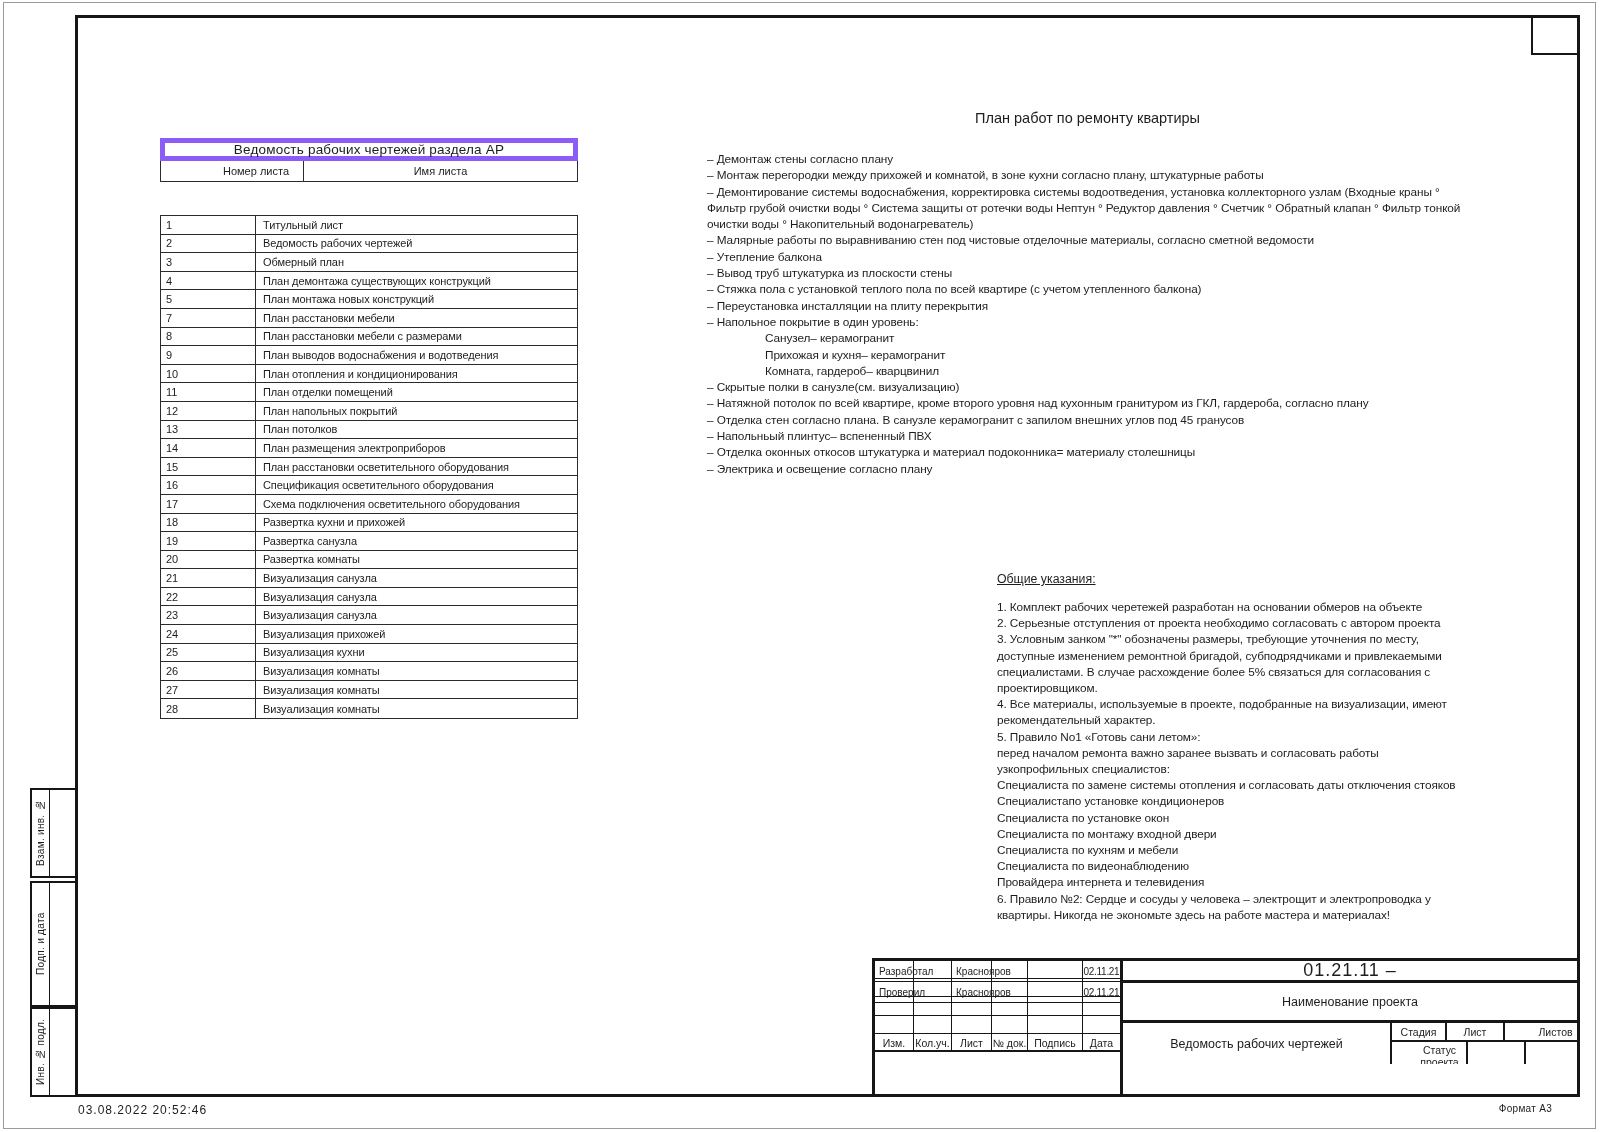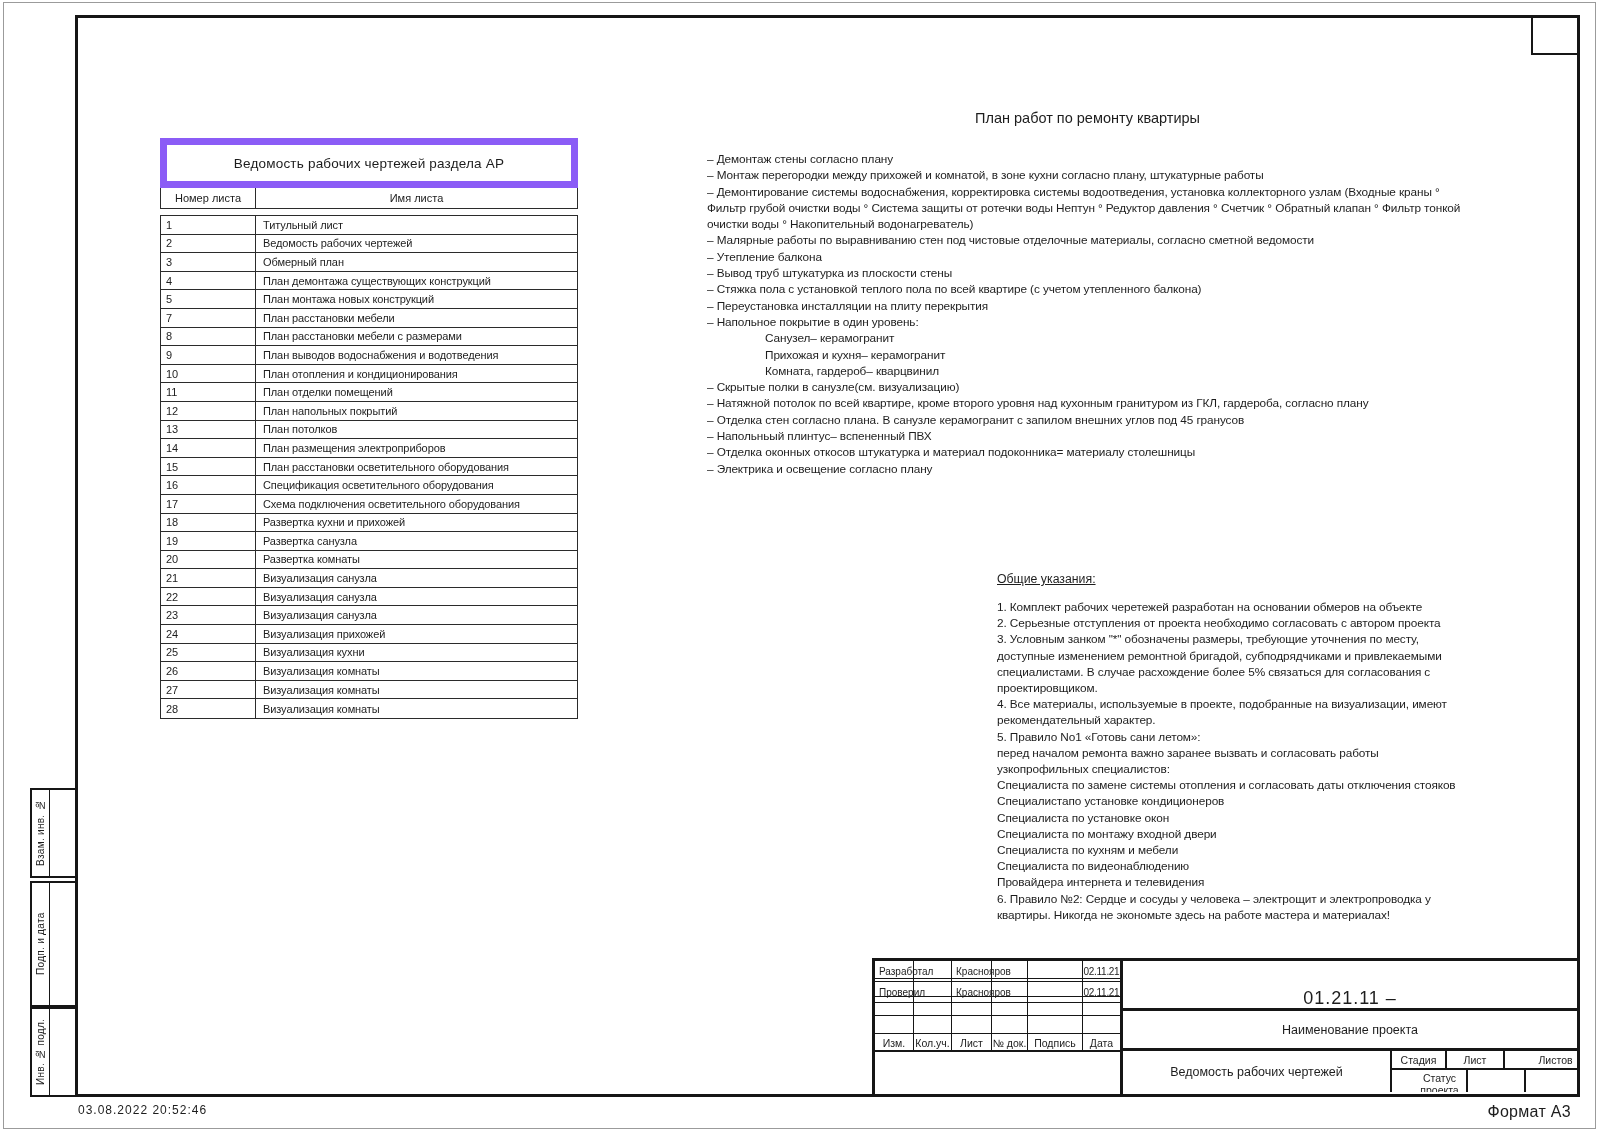--- a/index.html
+++ b/index.html
@@ -13,22 +13,22 @@
   .corner-box{position:absolute;left:1531px;top:15px;width:49px;height:40px;border:2px solid #161616;border-top-width:3px;}
 
   
   .side-box{position:absolute;left:30px;width:47px;border:2px solid #161616;background:#fff;}
   .side-box::after{content:'';position:absolute;left:17px;top:0;bottom:0;border-left:1px solid #161616;}
   .side-label{position:absolute;left:0;top:0;bottom:0;width:17px;display:flex;align-items:center;justify-content:center;
     writing-mode:vertical-rl;transform:rotate(180deg);font-size:10px;white-space:nowrap;letter-spacing:0.3px;}
 
   
   .reg-head{position:absolute;left:160px;top:138px;width:418px;}
-  .reg-title{border:7px solid #8b5cf6;height:50px;display:flex;align-items:center;justify-content:center;font-size:13.5px;letter-spacing:0.2px;}
-  .reg-cols{border:1px solid #2b2b2b;border-top:none;height:21px;display:grid;grid-template-columns:95px 1fr;}
+  .reg-title{border:5px solid #8b5cf6;height:23px;display:flex;align-items:center;justify-content:center;font-size:13.5px;letter-spacing:0.2px;}
+  .reg-cols{border:1px solid #2b2b2b;border-top:none;height:21px;display:grid;grid-template-columns:95px 1fr;padding-left:48px;}
   .reg-cols .c{display:flex;align-items:center;justify-content:center;font-size:11px;}
   .reg-cols .c:first-child{border-right:1px solid #2b2b2b;}
   .reg-body{position:absolute;left:160px;top:215px;width:418px;border:1px solid #2b2b2b;}
   .reg-row{display:grid;grid-template-columns:95px 1fr;height:18.6px;border-bottom:1px solid #2b2b2b;}
   .reg-row:last-child{border-bottom:none;}
   .reg-row .num{border-right:1px solid #2b2b2b;display:flex;align-items:center;padding-left:5px;font-size:11px;}
   .reg-row .nm{display:flex;align-items:center;padding-left:7px;font-size:11px;letter-spacing:-0.1px;}
 
   
   .wp-title{position:absolute;left:700px;top:110px;width:775px;text-align:center;font-size:14.5px;}
@@ -45,36 +45,36 @@
   .rev-grid{position:absolute;left:0;top:0;width:100%;height:91px;display:grid;
     grid-template-columns:39px 38px 40px 36px 55px 37px;grid-auto-rows:18.2px;border-bottom:2px solid #161616;}
   .rev-grid .cell{border-right:1px solid #161616;border-bottom:1px solid #161616;display:flex;align-items:center;justify-content:center;font-size:10.5px;}
   .rev-grid .cell.last-col{border-right:none;}
   .rev-grid .cell.last-row{border-bottom:none;}
   .sig-row{display:grid;grid-template-columns:77px 76px 55px 37px;height:21px;border-bottom:1px solid #161616;}
   .sig-row .cell{border-right:1px solid #161616;display:flex;align-items:center;padding-left:4px;font-size:10px;}
   .sig-row .cell.center{justify-content:center;padding-left:0;font-size:10px;letter-spacing:-0.3px;}
   .sig-row .cell:last-child{border-right:none;}
   .tb-right{position:absolute;left:248px;top:0;right:0;height:100%;}
-  .tb-code{height:22px;border-bottom:3px solid #161616;display:flex;align-items:center;justify-content:center;font-size:18px;letter-spacing:1px;margin-top:28px;}
+  .tb-code{height:22px;border-bottom:3px solid #161616;display:flex;align-items:center;justify-content:center;font-size:18px;letter-spacing:1px;}
   .tb-project{height:40px;border-bottom:3px solid #161616;display:flex;align-items:center;justify-content:center;font-size:12.5px;}
   .tb-bottom{position:relative;height:41px;}
   .tb-docname{position:absolute;left:0;top:0;width:269px;height:100%;border-right:2px solid #161616;display:flex;align-items:center;justify-content:center;font-size:12.5px;}
   .stage-wrap{position:absolute;left:269px;top:0;right:0;height:100%;border-radius:9px;}
   .stage-head{height:19px;display:grid;grid-template-columns:55px 58px 1fr;border-bottom:2px solid #161616;}
   .stage-head .cell{border-right:2px solid #161616;display:flex;align-items:center;justify-content:center;font-size:10.5px;}
   .stage-head .cell:last-child{border-right:none;margin-left:29px;}
   .stage-body{position:absolute;left:0;top:19px;right:0;bottom:0;display:grid;grid-template-columns:55px 58px 1fr;padding-left:21px;}
   .stage-body .cell{border-right:2px solid #161616;display:flex;align-items:flex-start;justify-content:center;text-align:center;
     font-size:10.5px;line-height:11.5px;padding-top:3px;overflow:hidden;}
   .stage-body .cell:last-child{border-right:none;}
 
   
   .timestamp{position:absolute;left:78px;top:1103px;font-size:12px;letter-spacing:1px;}
-  .format-label{position:absolute;right:29px;top:1103px;font-size:16px;letter-spacing:0.3px;text-align:center;}
+  .format-label{position:absolute;right:48px;top:1103px;font-size:10px;letter-spacing:0.3px;text-align:center;}
 </style>
 </head>
 <body>
 
 <div class="page-edge"></div>
 <div class="frame"></div>
 <div class="corner-box"></div>
 
 <div class="side-box" style="top:788px;height:90px;">
   <div class="side-label">Взам. инв. №</div>

